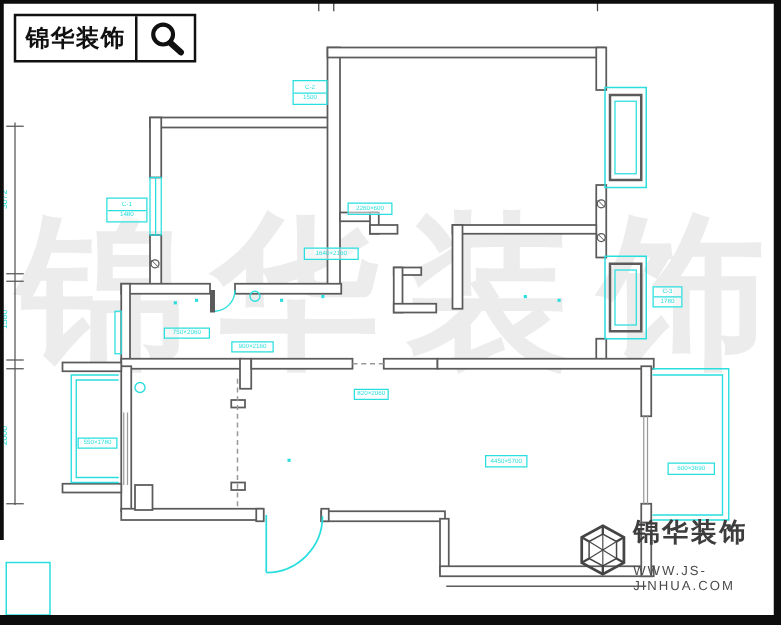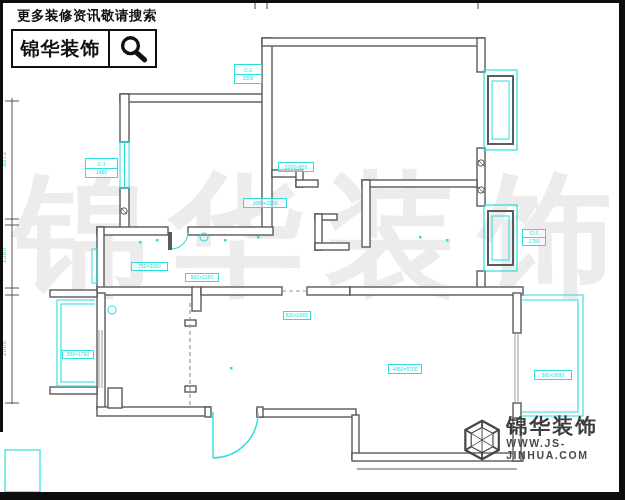--- a/index.html
+++ b/index.html
@@ -42,21 +42,21 @@
   
   .vdim{position:absolute;z-index:3;color:#2adede;font-size:7px;line-height:1;
         transform:rotate(-90deg);transform-origin:center;white-space:nowrap;}
 
   
   .footer{position:absolute;left:462px;top:415px;z-index:5;display:flex;}
   .cube{width:48px;height:50px;}
   .footer-text{margin-left:4px;}
   .footer-brand,.footer-tagline{font-size:21px;font-weight:bold;color:#3d3d3d;
         letter-spacing:2px;line-height:1.05;font-family:"Liberation Serif",serif;}
-  .footer-url{margin-top:0;font-size:10.5px;font-weight:bold;color:#4a4a4a;
+  .footer-url{margin-top:14px;font-size:10.5px;font-weight:normal;color:#4a4a4a;
         letter-spacing:1.6px;}
 </style>
 </head>
 <body>
 
 <div class="screen">
 
   <div class="watermark">
     <span>锦</span>
     <span>华</span>
@@ -244,21 +244,20 @@
   </div>
   <div class="dim-label" style="left:534px;top:370px;width:38px;height:10px;">
     <span class="r">600×3690</span>
   </div>
 
   <div class="vdim" style="left:-4px;top:156px;">3072</div>
   <div class="vdim" style="left:-4px;top:252px;">1580</div>
   <div class="vdim" style="left:-4px;top:345px;">2000</div>
 
   <div class="header">
-    <div class="search-hint">更多装修资讯敬请搜索</div>
     <div class="brand-box">
       <div class="brand">锦华装饰</div>
       <div class="mag">
         <svg width="34" height="30" viewBox="0 0 40 36">
           <circle cx="17" cy="14" r="9.5" fill="none" stroke="#101010" stroke-width="4"></circle>
           <line x1="24" y1="22" x2="34" y2="31" stroke="#101010" stroke-width="6" stroke-linecap="round"></line>
         </svg>
       </div>
     </div>
   </div>

